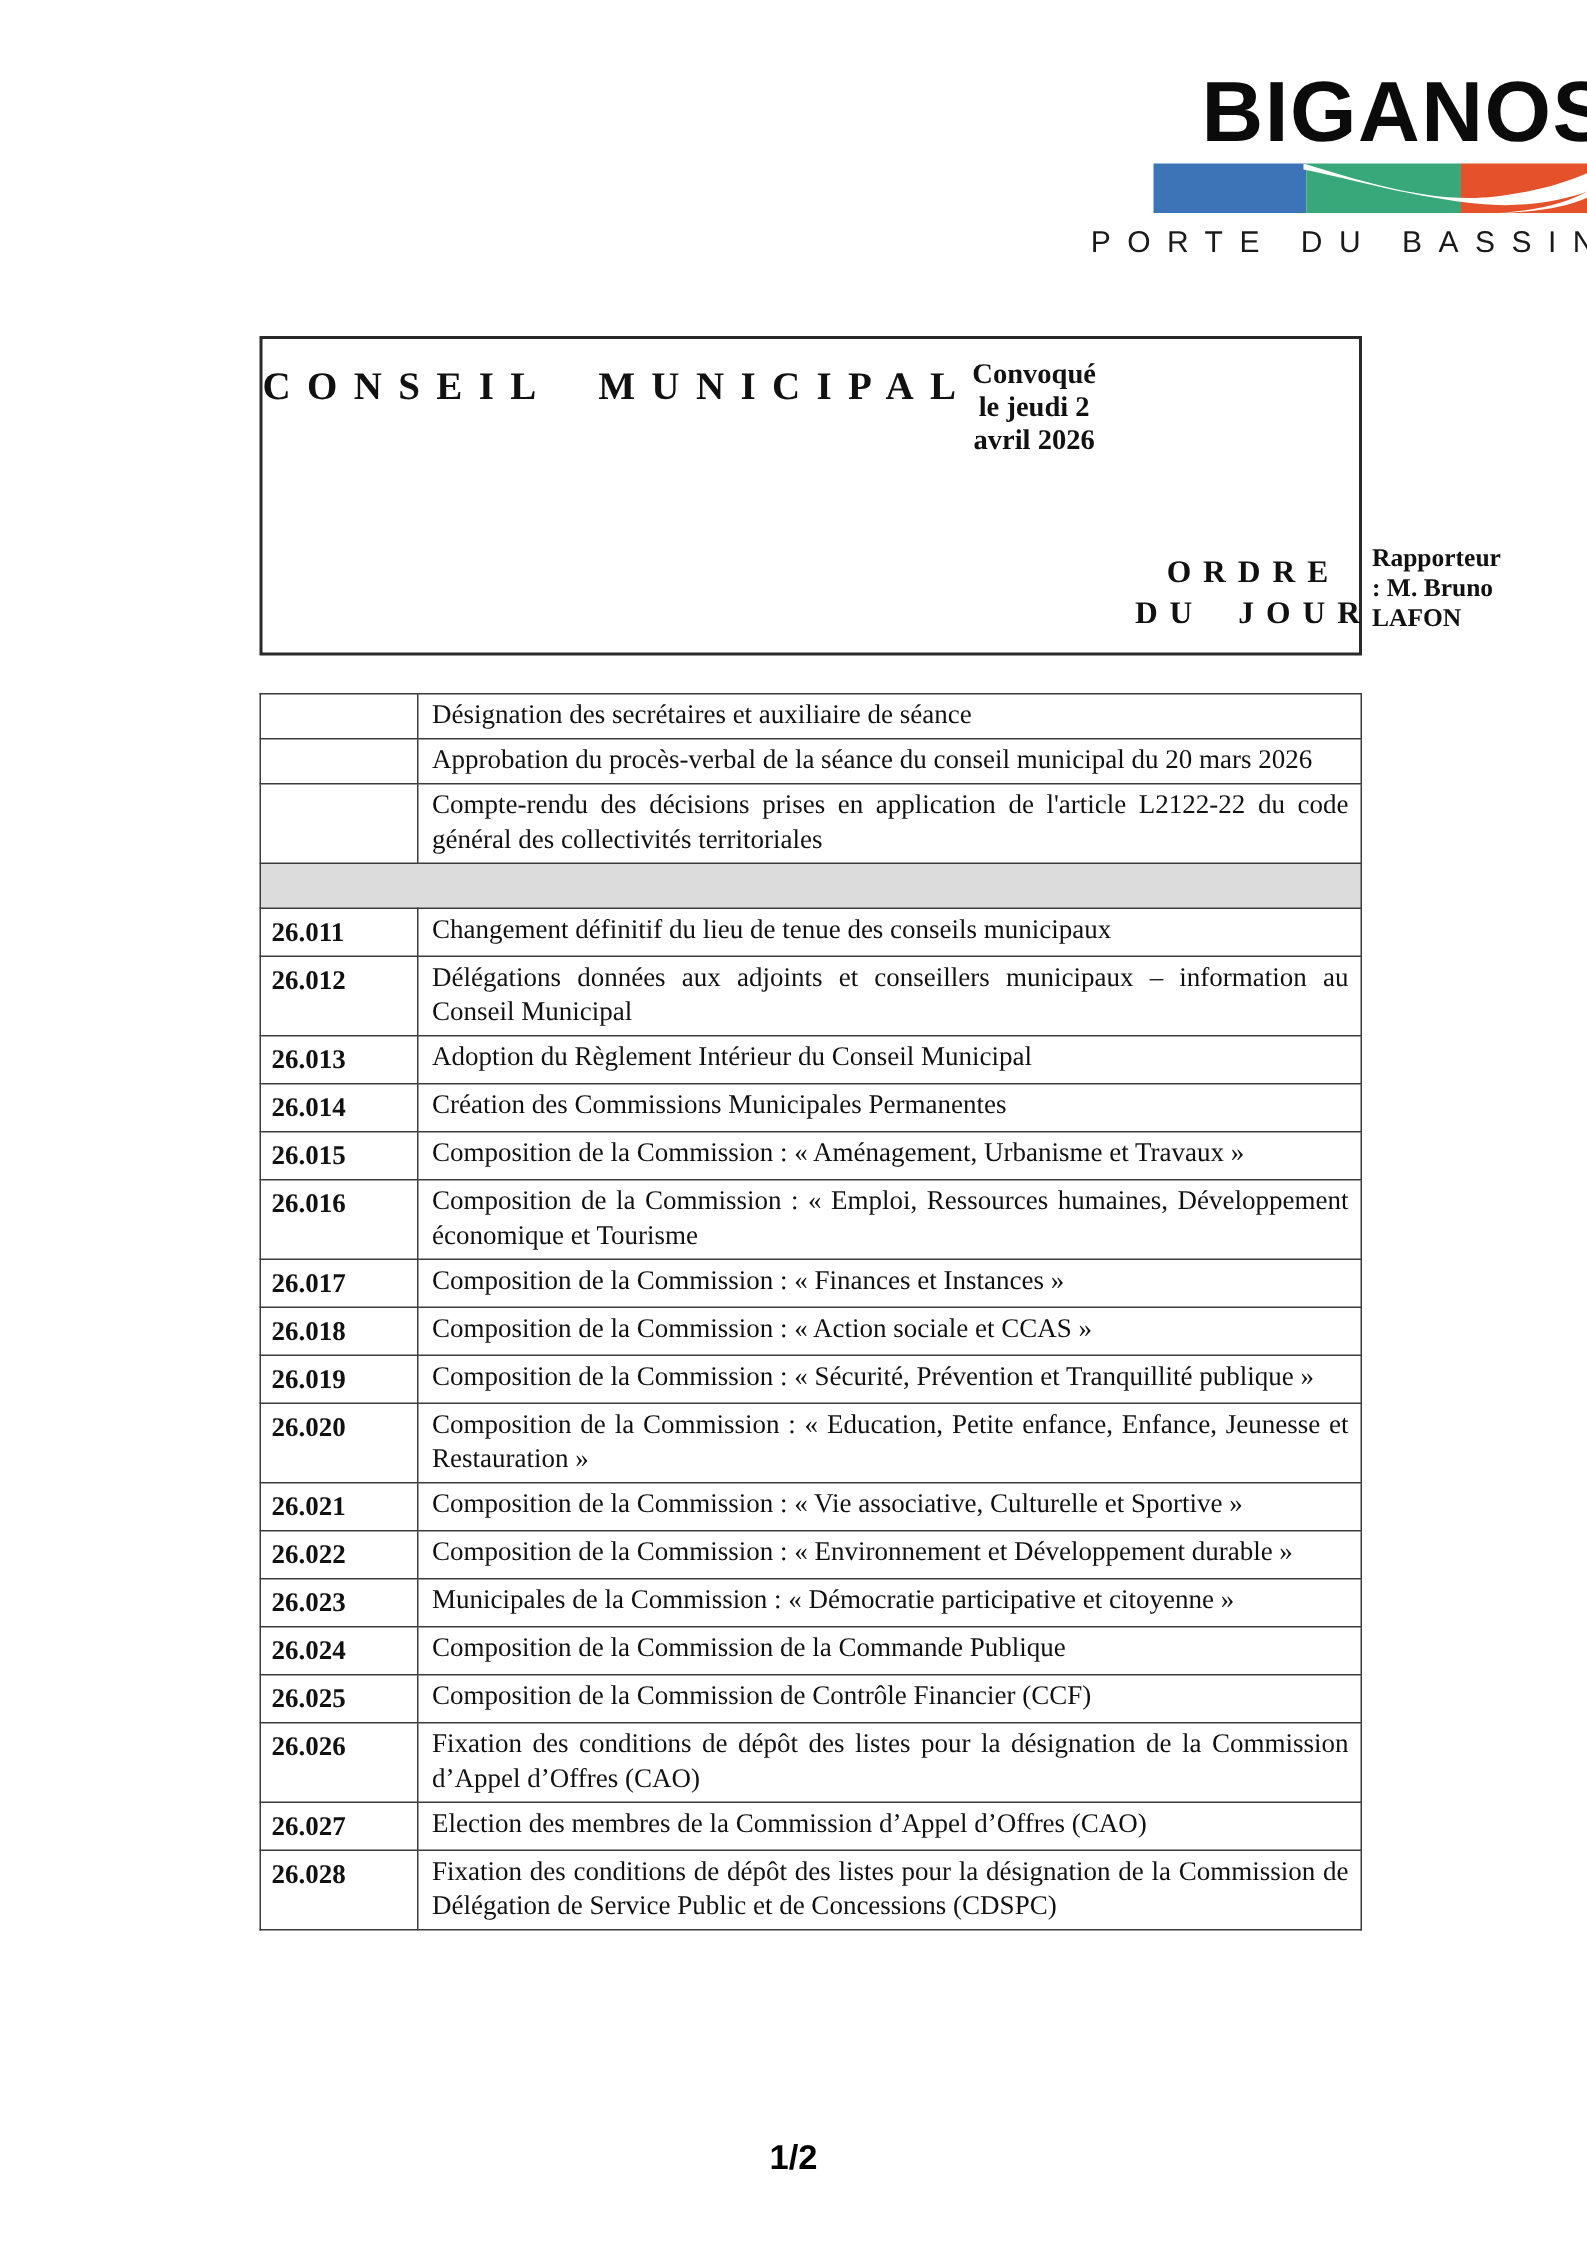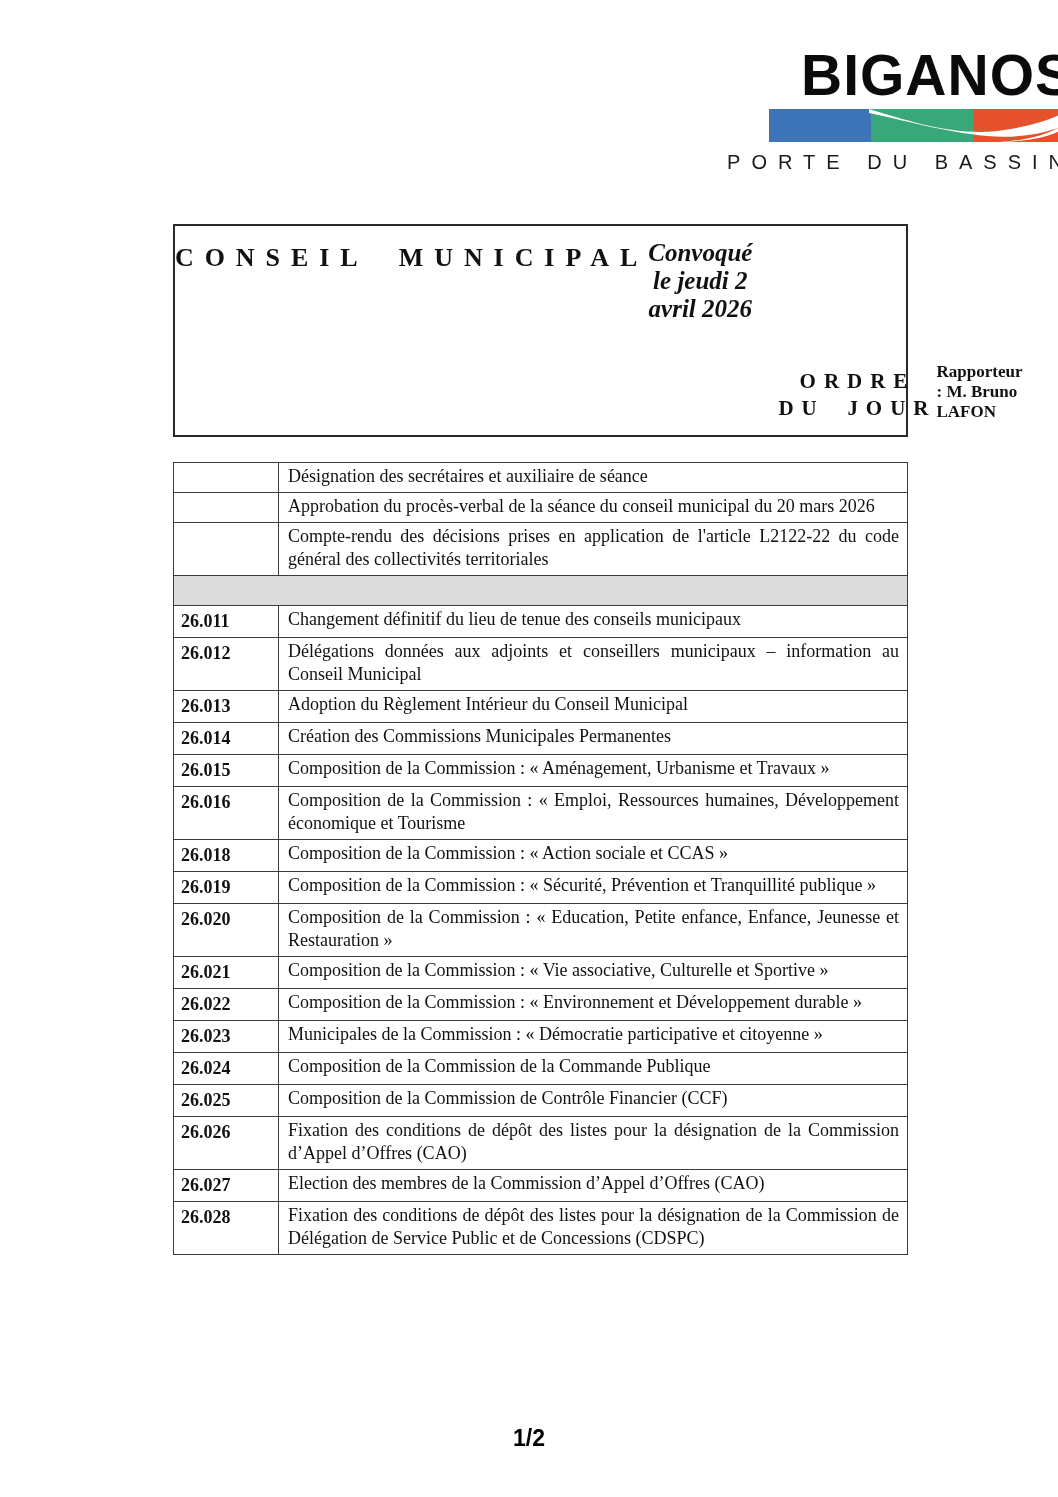--- a/index.html
+++ b/index.html
@@ -78,22 +78,21 @@
   .hb-date {
     margin-top: 21px;
     text-align: center;
     font-weight: bold;
     font-size: 22px;
   }
   .hb-convoc {
     margin-top: 13px;
     text-align: center;
     font-weight: bold;
-    font-style: italic;
-    font-size: 25px;
+    font-size: 19px;
   }
   .hb-bottom {
     margin-top: auto;
     display: flex;
     justify-content: space-between;
     align-items: flex-end;
     padding: 0 8px 12px 26px;
   }
   .order-block {
     display: inline-block;
@@ -223,20 +222,24 @@
         </tr>
         <tr>
           <td class="cell-num">26.015</td>
           <td class="cell-desc">Composition de la Commission : « Aménagement, Urbanisme et Travaux »</td>
         </tr>
         <tr>
           <td class="cell-num">26.016</td>
           <td class="cell-desc">Composition de la Commission : « Emploi, Ressources humaines, Développement économique et Tourisme</td>
         </tr>
         <tr>
+          <td class="cell-num">26.017</td>
+          <td class="cell-desc">Composition de la Commission : « Finances et Instances »</td>
+        </tr>
+        <tr>
           <td class="cell-num">26.018</td>
           <td class="cell-desc">Composition de la Commission : « Action sociale et CCAS »</td>
         </tr>
         <tr>
           <td class="cell-num">26.019</td>
           <td class="cell-desc">Composition de la Commission : « Sécurité, Prévention et Tranquillité publique »</td>
         </tr>
         <tr>
           <td class="cell-num">26.020</td>
           <td class="cell-desc">Composition de la Commission : « Education, Petite enfance, Enfance, Jeunesse et Restauration »</td>

